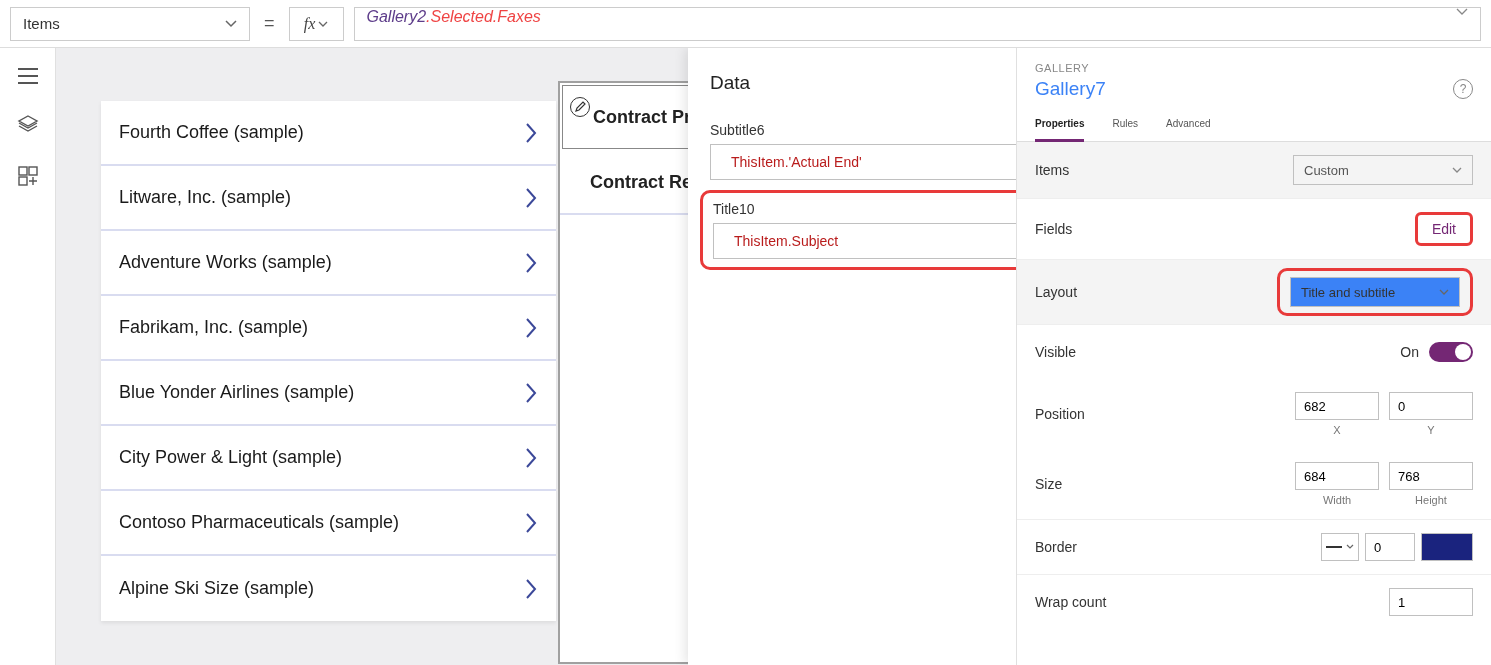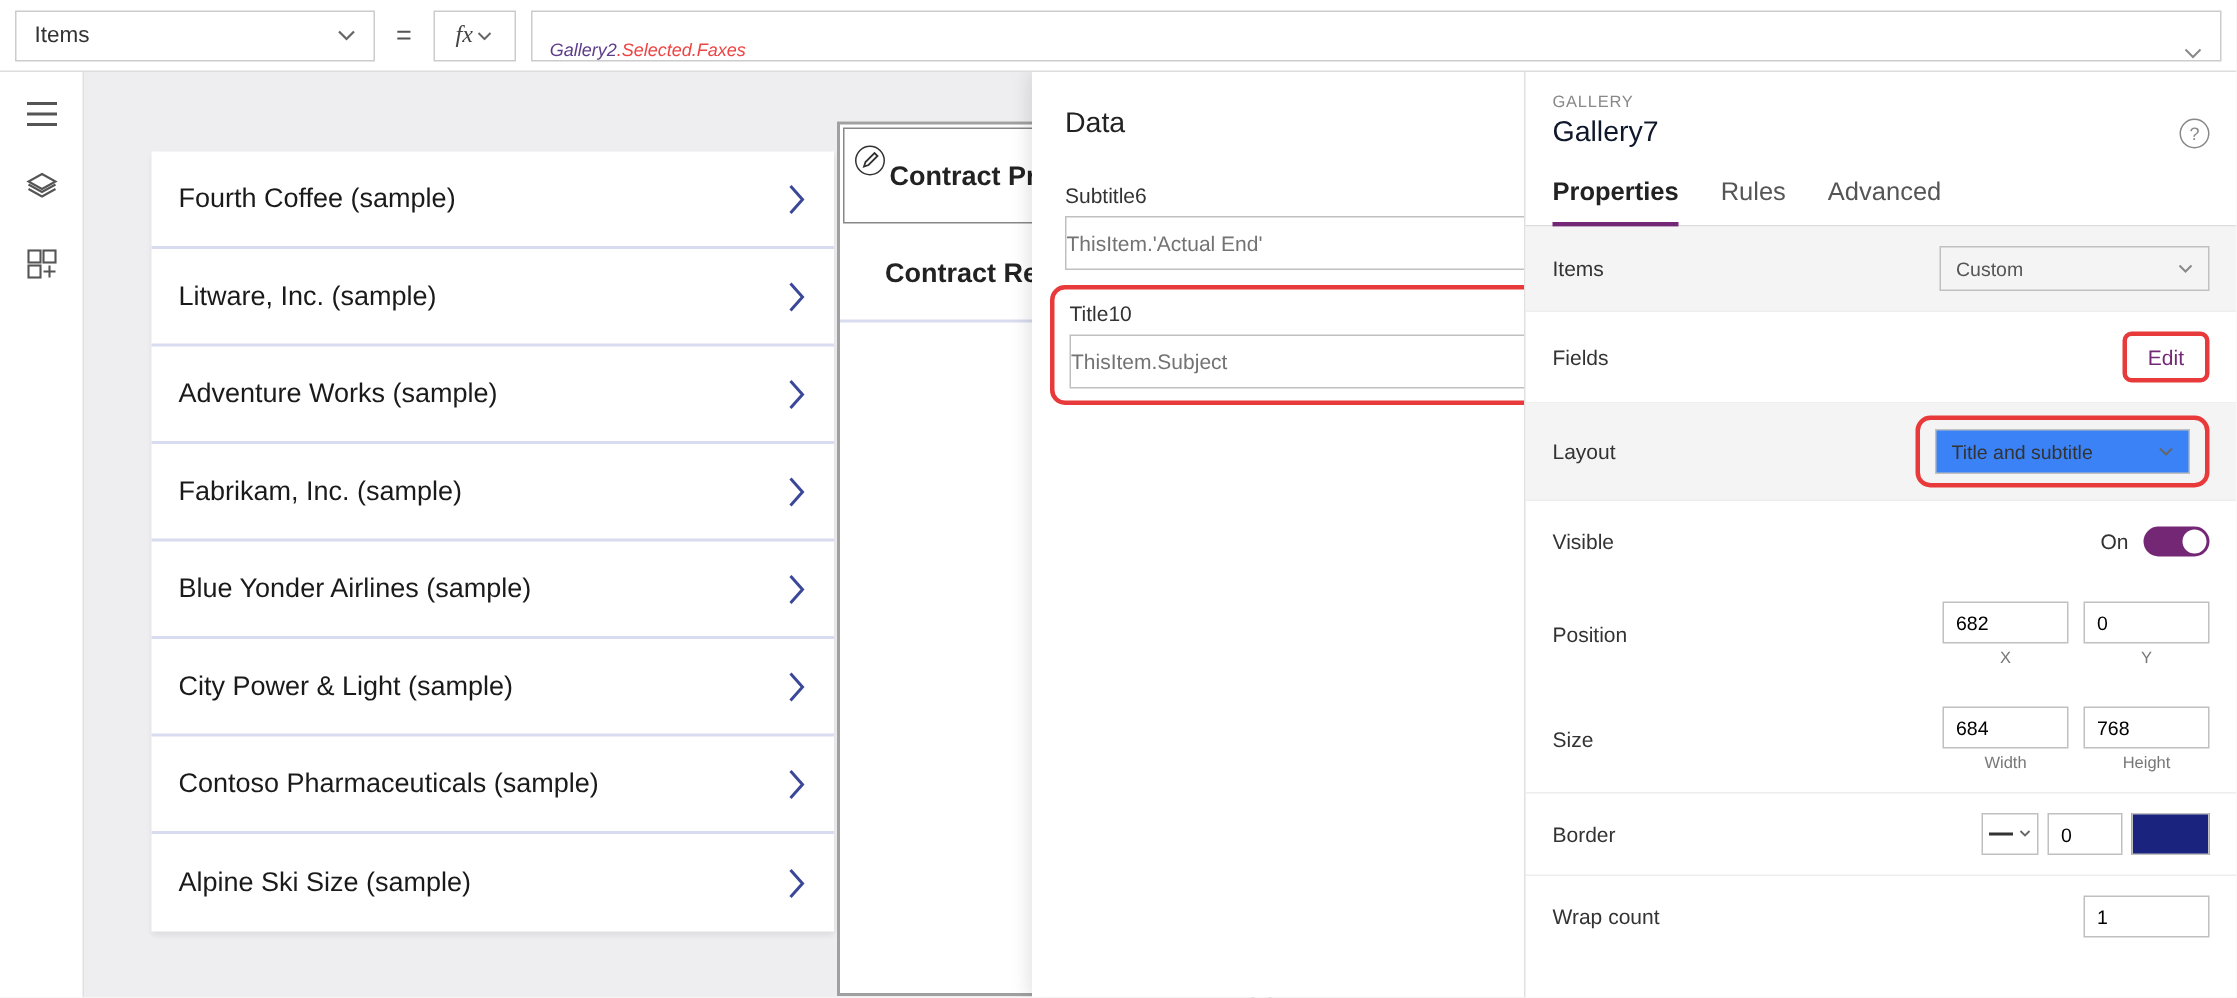--- a/index.html
+++ b/index.html
@@ -4,21 +4,21 @@
 <style>
 * { box-sizing: border-box; margin: 0; padding: 0; font-family: "Segoe UI", Arial, sans-serif; }
 body { background: #fff; width: 1491px; height: 665px; overflow: hidden; color: #333; font-size: 14px; }
 
 
 .fbar { display: flex; align-items: center; height: 48px; border-bottom: 1px solid #ddd; padding: 6px 10px; gap: 10px; }
 .prop-select { width: 240px; height: 34px; border: 1px solid #ccc; display: flex; align-items: center; justify-content: space-between; padding: 0 12px; font-size: 15px; color: #333; background: #fff; }
 .eq { font-size: 18px; color: #555; padding: 0 4px; }
 .fx-box { width: 55px; height: 34px; border: 1px solid #ccc; display: flex; align-items: center; justify-content: center; gap: 3px; font-style: italic; font-size: 16px; color: #444; }
 .fx-box .fx { font-family: serif; }
-.formula-input { flex: 1; height: 34px; border: 1px solid #ccc; padding: 0 12px; display: flex; align-items: flex-end; font-size: 12px; font-family: Consolas, monospace; }
+.formula-input { flex: 1; height: 34px; border: 1px solid #ccc; padding: 0 12px; display: flex; align-items: flex-start; font-size: 16px; font-family: Consolas, monospace; }
 .formula-input .tok-control { color: #5d3c8a; }
 .formula-input .tok-rest { color: #ef4444; }
 
 
 .main { display: flex; height: calc(665px - 48px); }
 .leftnav { width: 56px; border-right: 1px solid #e0e0e0; display: flex; flex-direction: column; align-items: center; padding-top: 20px; gap: 30px; color: #555; }
 .canvas-area { flex: 1; background: #eeeef0; position: relative; overflow: hidden; }
 .rightpanel { width: 475px; border-left: 1px solid #e0e0e0; background: #fff; display: flex; flex-direction: column; }
 
 
@@ -32,31 +32,31 @@
 .edit-badge { position: absolute; top: 14px; left: 10px; width: 20px; height: 20px; border-radius: 50%; border: 1.5px solid #333; display:flex; align-items:center; justify-content:center; font-size:12px;}
 .sel-row { height: 64px; border-bottom: 2px solid #d9dcf0; display: flex; align-items: center; padding: 0 22px 0 30px; font-size: 18px; font-weight: 600; color: #222; }
 .sel-row.first { border: 1px solid #888; margin: 2px; }
 
 
 .data-popup { position: absolute; left: 632px; top: 0; width: 401px; height: 617px; background: #fff; box-shadow: -2px 0 12px rgba(0,0,0,0.12); padding: 24px 22px; }
 .data-popup .dp-head { display: flex; justify-content: space-between; align-items: center; margin-bottom: 28px; }
 .data-popup h2 { font-size: 19px; font-weight: 400; color: #222; }
 .dp-close { font-size: 18px; color: #666; cursor: pointer; }
 .dp-label { font-size: 14px; color: #333; margin-bottom: 6px; }
-.dp-select { width: 100%; height: 36px; border: 1px solid #c0c0c0; display: flex; align-items: center; justify-content: space-between; padding: 0 0; font-size: 14px; color: #737373; margin-bottom: 18px; background:#fff;}
+.dp-select { width: 100%; height: 36px; border: 1px solid #c0c0c0; display: flex; align-items: center; justify-content: space-between; padding: 0 20px; font-size: 14px; color: #b91c1c; margin-bottom: 18px; background:#fff;}
 .dp-group.hl { border: 3px solid #e83a3a; border-radius: 10px; padding: 8px 10px; margin: -8px -10px; }
 
 
 .rp-header { padding: 14px 18px 0; }
 .rp-type { font-size: 11px; letter-spacing: 0.5px; color: #888; text-transform: uppercase; }
 .rp-name-row { display: flex; justify-content: space-between; align-items: center; margin-top: 4px; }
-.rp-name { font-size: 19px; color: #0f172a; }
+.rp-name { font-size: 19px; color: #3b82f6; }
 .rp-help { width: 20px; height: 20px; border: 1.5px solid #888; border-radius: 50%; display:flex;align-items:center;justify-content:center;font-size:12px;color:#888;}
 .rp-tabs { display: flex; gap: 28px; margin-top: 18px; border-bottom: 1px solid #ddd; padding: 0 18px; }
-.rp-tab { padding-bottom: 10px; font-size: 17px; color: #555; cursor: pointer; }
+.rp-tab { padding-bottom: 10px; font-size: 10px; color: #555; cursor: pointer; }
 .rp-tab.active { color: #222; font-weight: 600; border-bottom: 3px solid #742774; margin-bottom: -1px; }
 
 .rp-body { flex:1; overflow-y:auto; }
 .rp-row { display: flex; justify-content: space-between; align-items: center; padding: 13px 18px; border-bottom: 1px solid #eee; min-height: 54px; }
 .rp-row.noborder { border-bottom: none; }
 .rp-row.bg { background: #f4f4f4; }
 .rp-label { font-size: 14px; color: #333; }
 .rp-sel { width: 180px; height: 30px; border: 1px solid #c0c0c0; background:#f4f4f4; display:flex; align-items:center; justify-content:space-between; padding:0 10px; font-size:13px; color:#555;}
 .rp-sel.white { background:#3b82f6; color:#333;}
 .rp-edit-btn { border:3px solid #e83a3a; border-radius:6px; padding:6px 14px; color:#742774; font-size:14px; cursor:pointer;}

